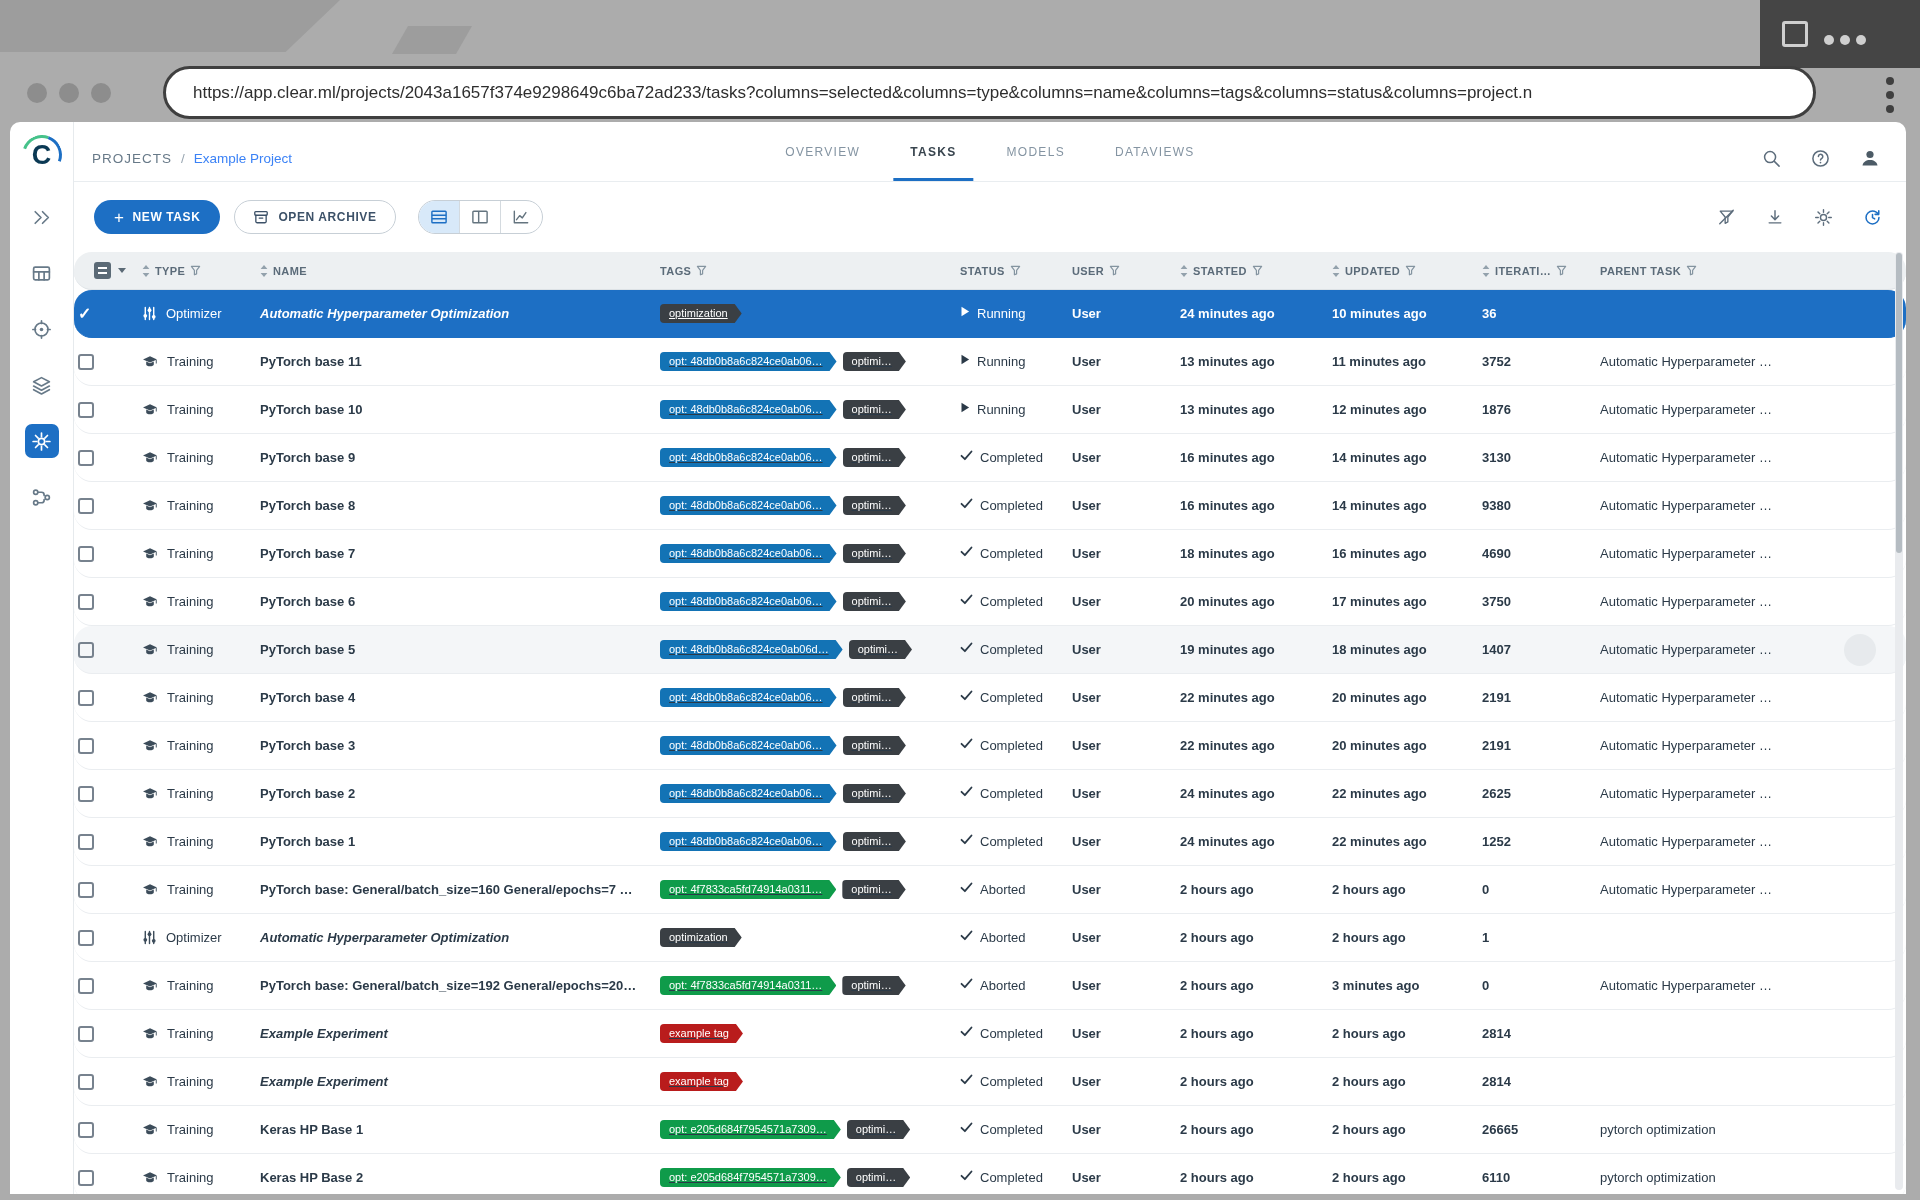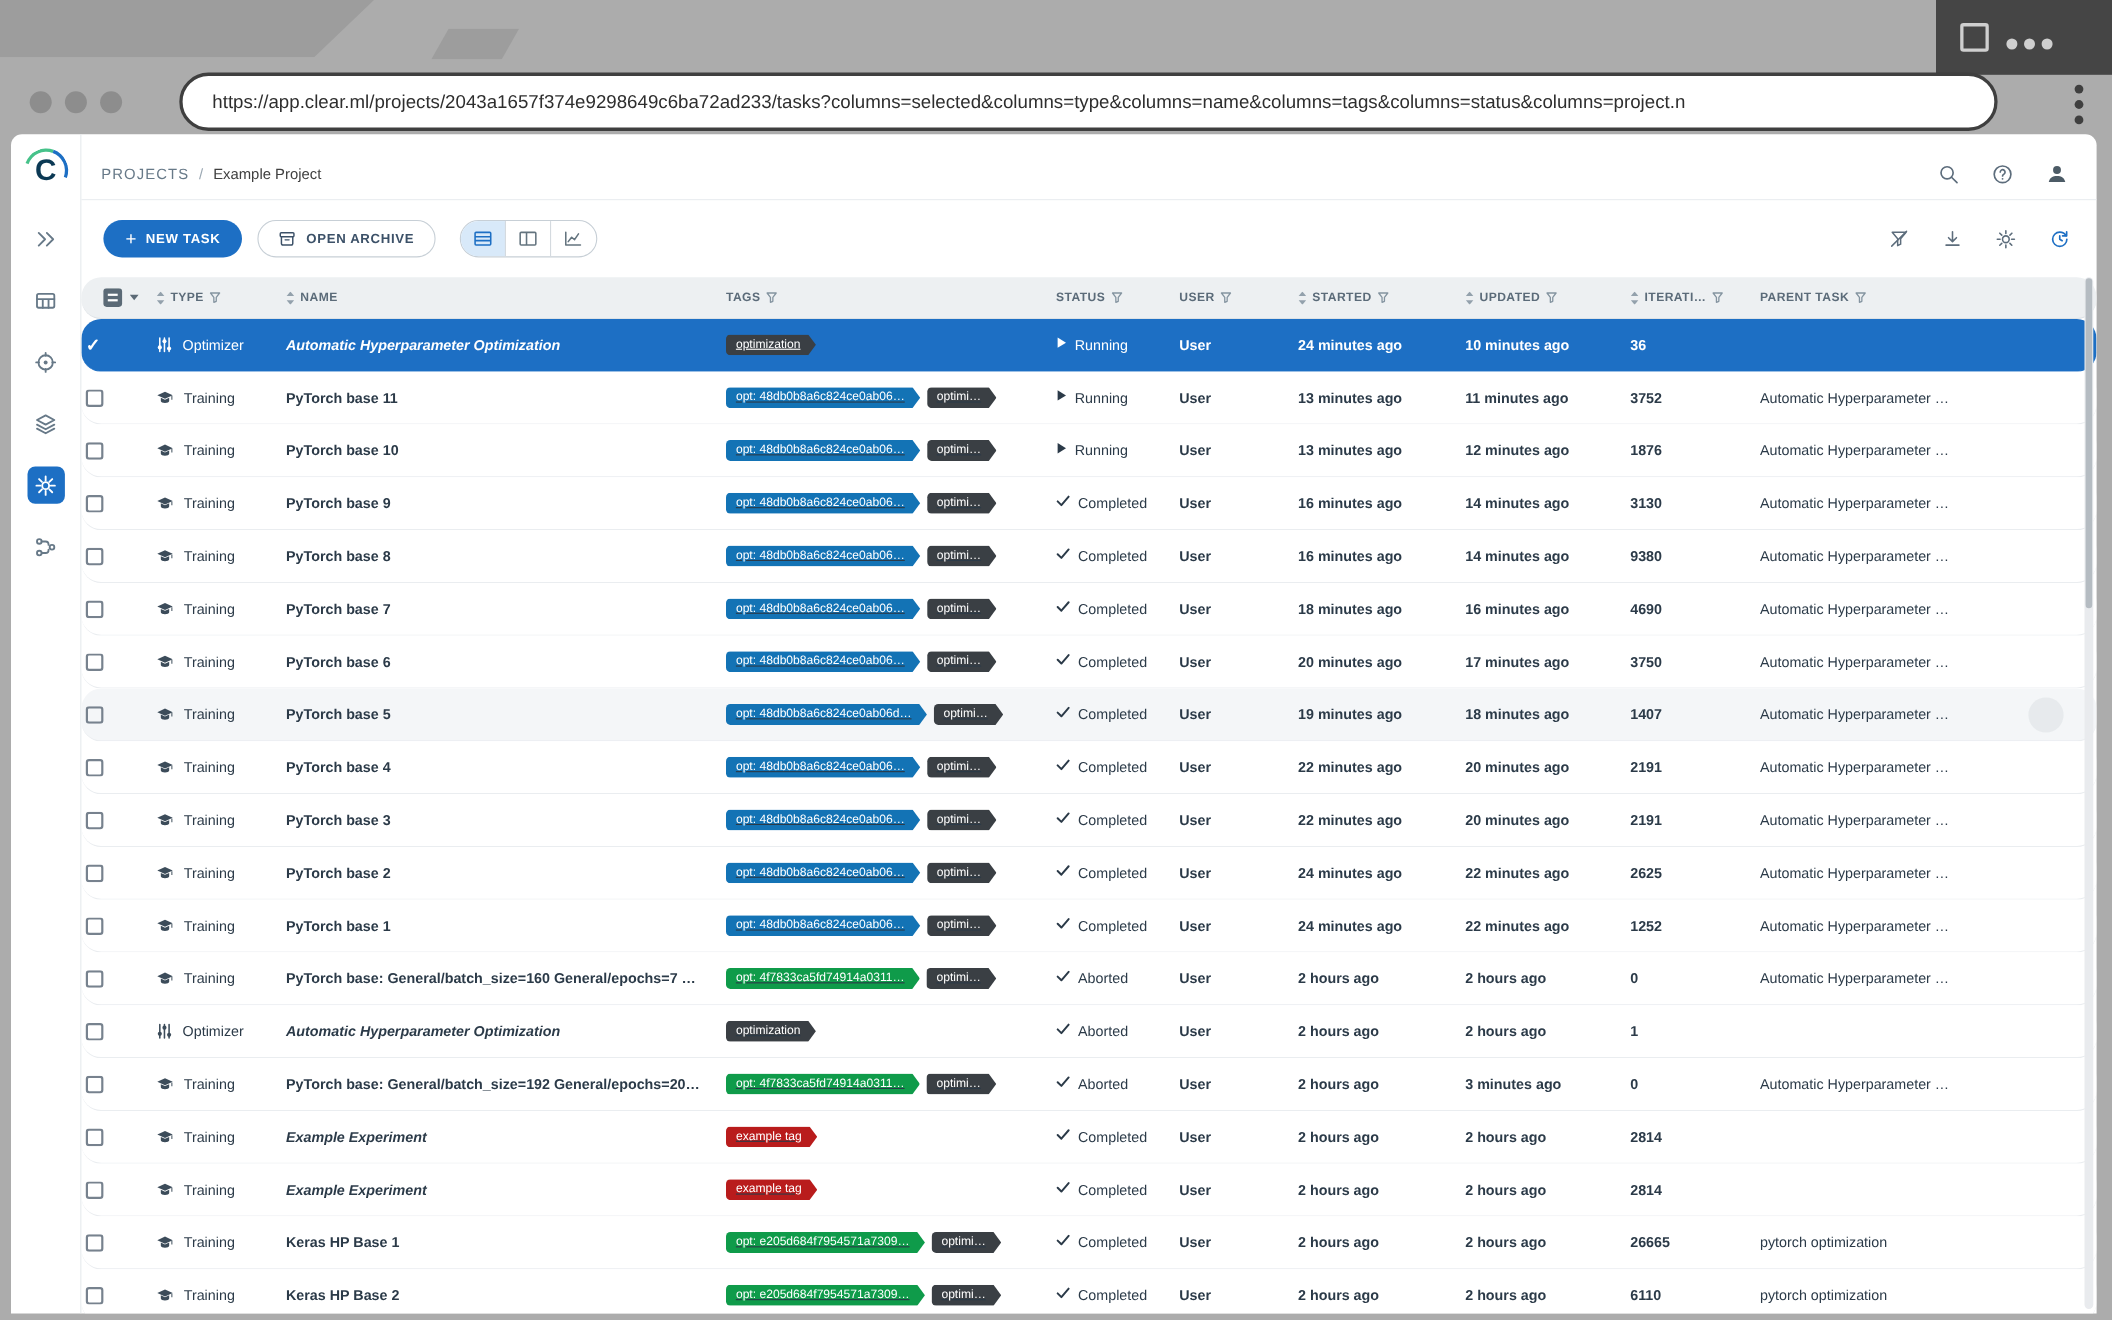--- a/index.html
+++ b/index.html
@@ -30,21 +30,21 @@
   .nav-item svg { width:21px; height:21px; }
   .nav-item.active { background:#1d6fc4; border-radius:7px; color:#fff; }
 
   .main { flex:1; display:flex; flex-direction:column; min-width:0; position:relative; }
 
   
   .app-header { height:60px; flex:none; display:flex; align-items:center; border-bottom:1px solid #e9edf0; padding:13px 26px 0 18px; position:relative; }
   .crumbs { display:flex; align-items:center; gap:9px; font-size:13.5px; }
   .crumb-root { color:#677988; letter-spacing:1px; }
   .crumb-sep { color:#9aa7b2; }
-  .crumb-current { color:#404040; }
+  .crumb-current { color:#3b82f6; }
   .tab-bar { position:absolute; left:50%; transform:translateX(-50%); top:0; height:100%; display:flex; }
   .tab { padding:0 25px; display:flex; align-items:center; font-size:12px; letter-spacing:1.3px; color:#8494a2; position:relative; cursor:pointer; }
   .tab.active { color:#39454f; font-weight:bold; }
   .tab.active::after { content:""; position:absolute; left:8px; right:8px; bottom:0; height:3px; background:#1d6fc4; }
   .header-icons { margin-left:auto; display:flex; align-items:center; gap:30px; color:#5d6d7c; }
   .hicon { display:flex; cursor:pointer; }
 
   
   .toolbar { height:70px; flex:none; display:flex; align-items:center; padding:0 24px 0 20px; gap:14px; }
   .btn-primary { height:34px; border-radius:17px; background:#1d6fc4; color:#fff; font-size:12px; font-weight:bold; letter-spacing:.6px; display:flex; align-items:center; gap:8px; padding:0 20px; border:none; cursor:pointer; font-family:inherit; }
@@ -175,20 +175,26 @@
   </div>
 
   <div class="main">
 
     <div class="app-header">
       <div class="crumbs">
         <span class="crumb-root">PROJECTS</span>
         <span class="crumb-sep">/</span>
         <span class="crumb-current">Example Project</span>
       </div>
+      <div class="tab-bar">
+          <div class="tab">OVERVIEW</div>
+          <div class="tab active">TASKS</div>
+          <div class="tab">MODELS</div>
+          <div class="tab">DATAVIEWS</div>
+        </div>
       <div class="header-icons">
         <span class="hicon">
           <svg width="19" height="19" viewBox="0 0 20 20" stroke="currentColor" fill="none" stroke-width="1.6" stroke-linecap="round">
               <circle cx="8.5" cy="8.5" r="5.8"></circle>
               <path d="M13 13l5 5"></path>
             </svg>
         </span>
         <span class="hicon">
           <svg width="19" height="19" viewBox="0 0 20 20" stroke="currentColor" fill="none" stroke-width="1.6" stroke-linecap="round">
               <circle cx="10" cy="10" r="8"></circle>

